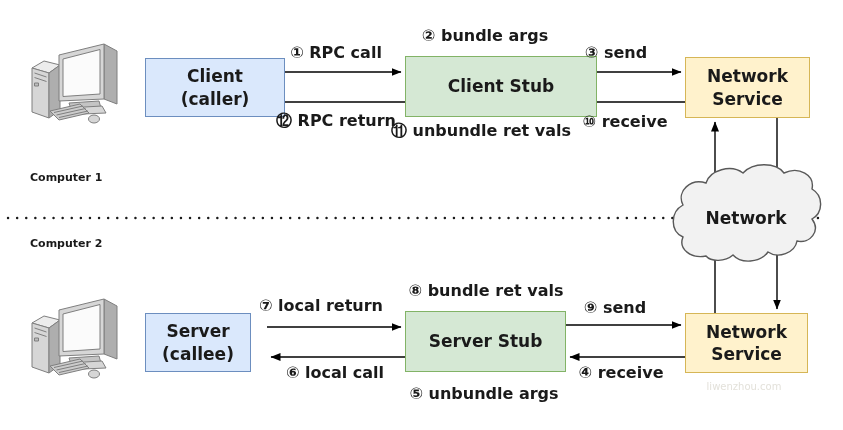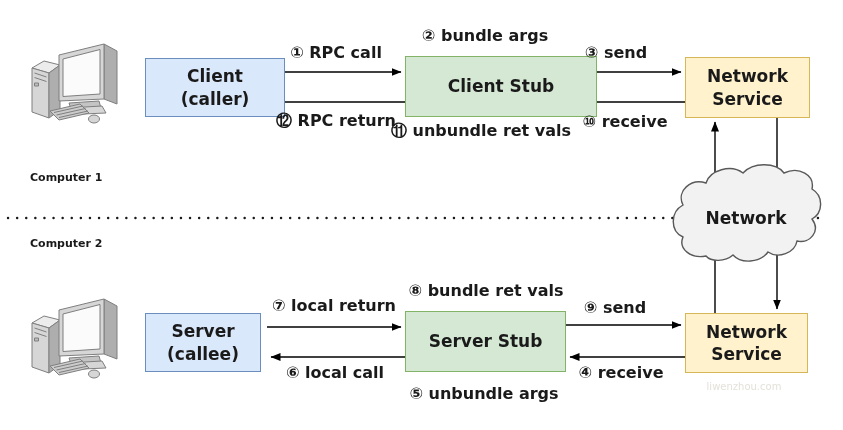--- a/index.html
+++ b/index.html
@@ -131,39 +131,39 @@
       <use href="#pc" transform="translate(30,296)"></use>
     </g>
   </svg>
 
   <div class="box blue" style="left:145px; top:58px; width:140px; height:59px;">Client
 (caller)</div>
   <div class="box green" style="left:405px; top:56px; width:192px; height:61px;">Client Stub</div>
   <div class="box yellow" style="left:685px; top:57px; width:125px; height:61px;">Network
 Service</div>
 
-  <div class="box blue" style="left:145px; top:313px; width:116px; height:59px;">Server
+  <div class="box blue" style="left:145px; top:313px; width:106px; height:59px;">Server
 (callee)</div>
   <div class="box green" style="left:405px; top:311px; width:161px; height:61px;">Server Stub</div>
   <div class="box yellow" style="left:685px; top:313px; width:123px; height:60px;">Network
 Service</div>
 
   <div class="cloud-lbl" style="left:746px; top:208px;">Network</div>
 
   <div class="machine-lbl" style="left:30px; top:171px;">Computer 1</div>
   <div class="machine-lbl" style="left:30px; top:237px;">Computer 2</div>
 
   <div class="lbl" style="left:336px; top:43px;">① RPC call</div>
   <div class="lbl" style="left:485px; top:26px;">② bundle args</div>
   <div class="lbl" style="left:616px; top:43px;">③ send</div>
   <div class="lbl" style="left:625px; top:112px;">⑩ receive</div>
   <div class="lbl" style="left:481px; top:121px;">⑪ unbundle ret vals</div>
   <div class="lbl" style="left:336px; top:111px;">⑫ RPC return</div>
 
-  <div class="lbl" style="left:334px; top:296px;text-align:center;">⑦ local return</div>
+  <div class="lbl" style="left:321px; top:296px;text-align:center;">⑦ local return</div>
   <div class="lbl" style="left:486px; top:281px;">⑧ bundle ret vals</div>
   <div class="lbl" style="left:615px; top:298px;">⑨ send</div>
   <div class="lbl" style="left:621px; top:363px;">④ receive</div>
   <div class="lbl" style="left:484px; top:384px;">⑤ unbundle args</div>
   <div class="lbl" style="left:335px; top:363px;">⑥ local call</div>
 
   <div class="watermark" style="left:744px; top:381px;">liwenzhou.com</div>
 
 </div>
 

